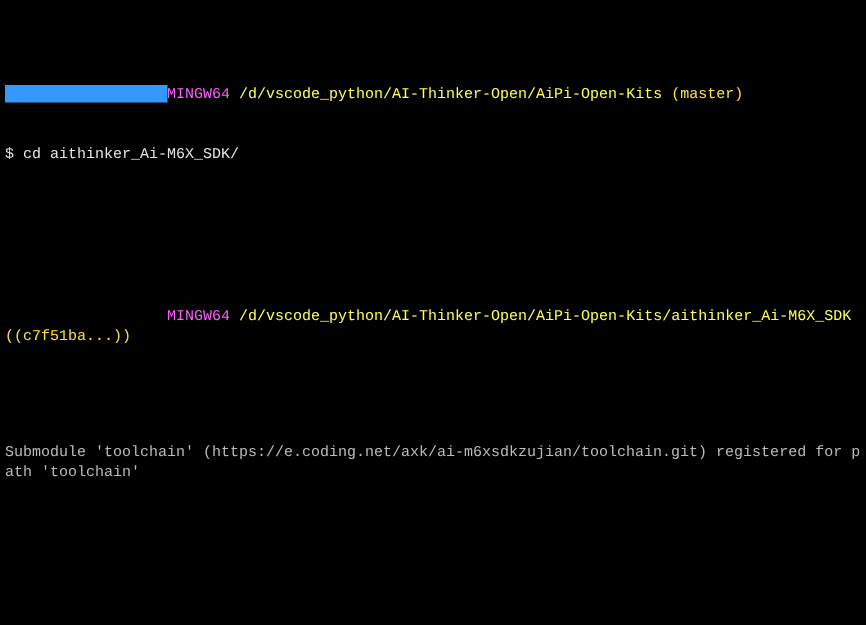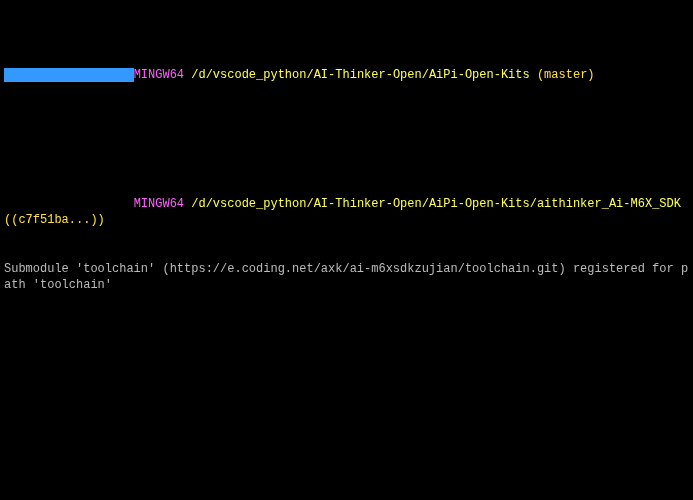--- a/index.html
+++ b/index.html
@@ -18,30 +18,31 @@
     padding: 2px 4px;
     white-space: pre-wrap;
     word-break: break-all;
   }
   .line { display: block; }
   .c-green    { color: #2aff2a; }
   .c-magenta  { color: #ff5fff; text-align: center; }
   .c-yellow   { color: #ffff55; margin-top: 35px; }
   .c-cyan     { color: #fde047; }
   .c-white    { color: #e5e5e5; }
-  .c-gray     { color: #bbbbbb; }
+  .c-gray     { color: #bbbbbb; margin-top: 44px; }
   .sel { background: #3399ff; color: #fff; }
 </style>
 </head>
 <body>
 
 <div class="terminal">
 
   
   <span class="line"><span class="sel">                  </span><span class="c-magenta">MINGW64</span><span class="c-yellow"> <span>/d/vscode_python/AI-Thinker-Open/AiPi-Open-Kits</span> </span><span class="c-cyan">(master)</span></span>
+  <span class="line"><span class="c-white">$ </span><span class="c-white">cd aithinker_Ai-M6X_SDK/</span></span>
   <span class="line"> </span>
 
   
   <span class="line"><span class="c-green">                  </span><span class="c-magenta">MINGW64</span><span class="c-yellow"> <span>/d/vscode_python/AI-Thinker-Open/AiPi-Open-Kits/aithinker_Ai-M6X_SDK</span> </span><span class="c-cyan">((c7f51ba...))</span></span>
   <span class="line c-gray">Submodule 'toolchain' (https://e.coding.net/axk/ai-m6xsdkzujian/toolchain.git) registered for path 'toolchain'</span>
   <span class="line"> </span>
 
   
   
   

